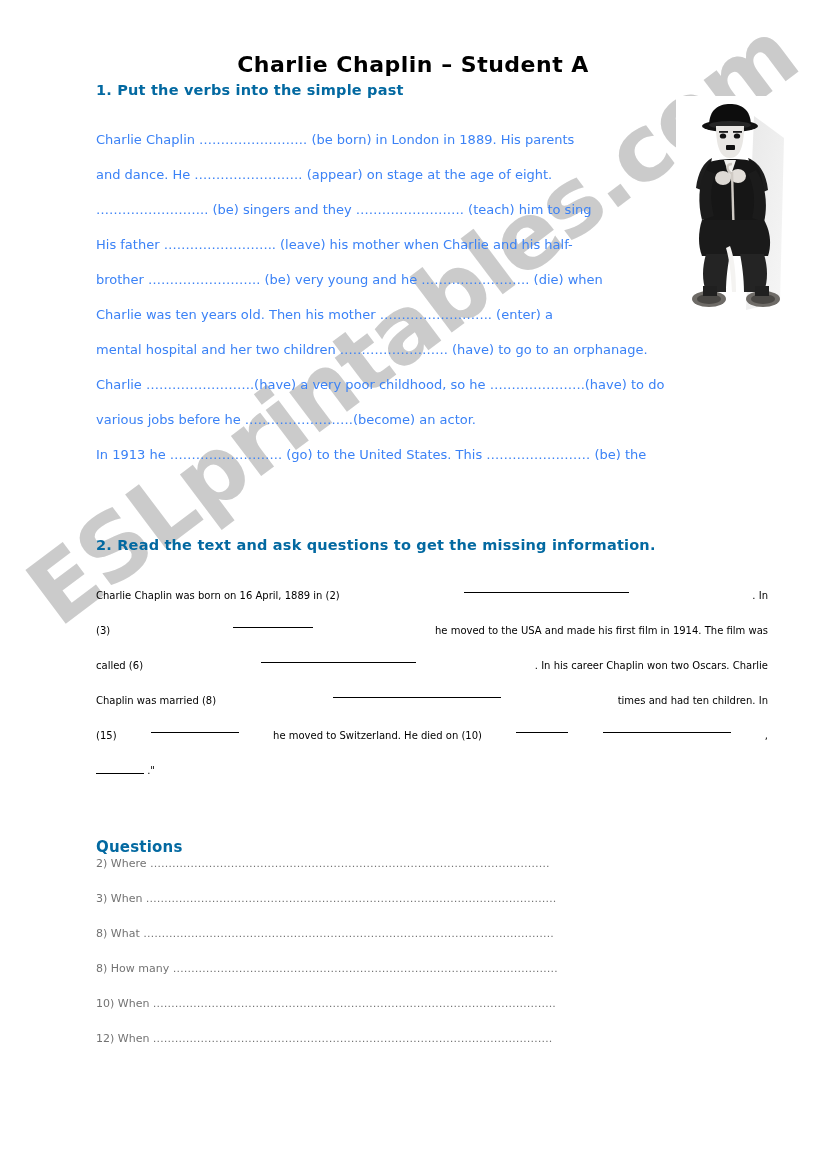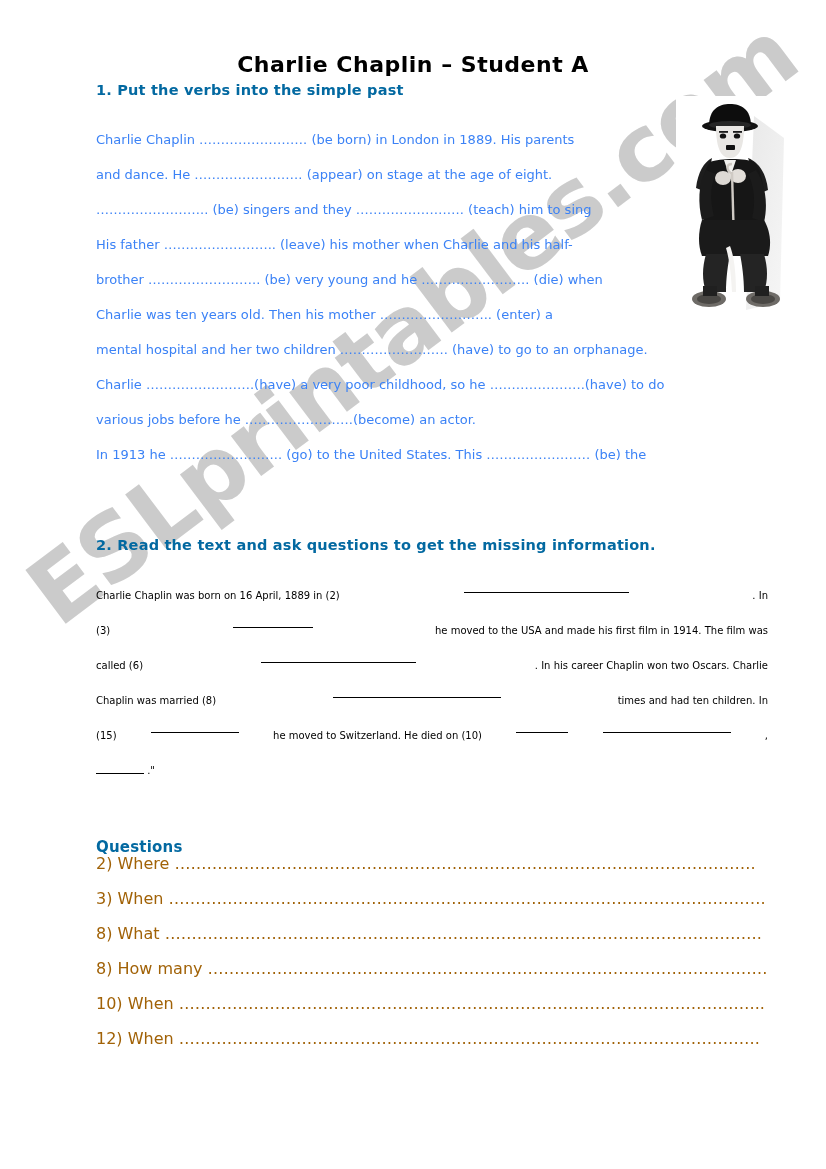--- a/index.html
+++ b/index.html
@@ -116,23 +116,23 @@
     vertical-align: baseline;
     height: 14px;
   }
 
   
   .questions {
     position: absolute;
     left: 96px;
     top: 846px;
     width: 672px;
-    font-size: 16px;
+    font-size: 11px;
     line-height: 35px;
-    color: #a16207;
+    color: #737373;
   }
   .questions .qline { white-space: nowrap; }
 
   
   .photo {
     position: absolute;
     left: 676px;
     top: 96px;
     width: 118px;
     height: 232px;

